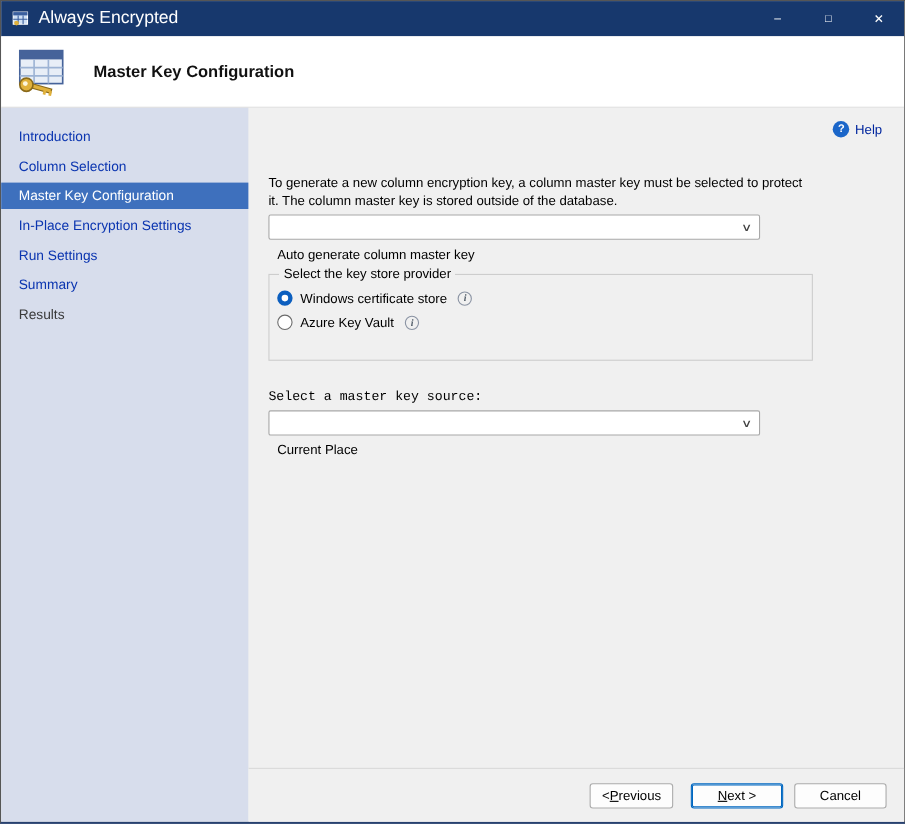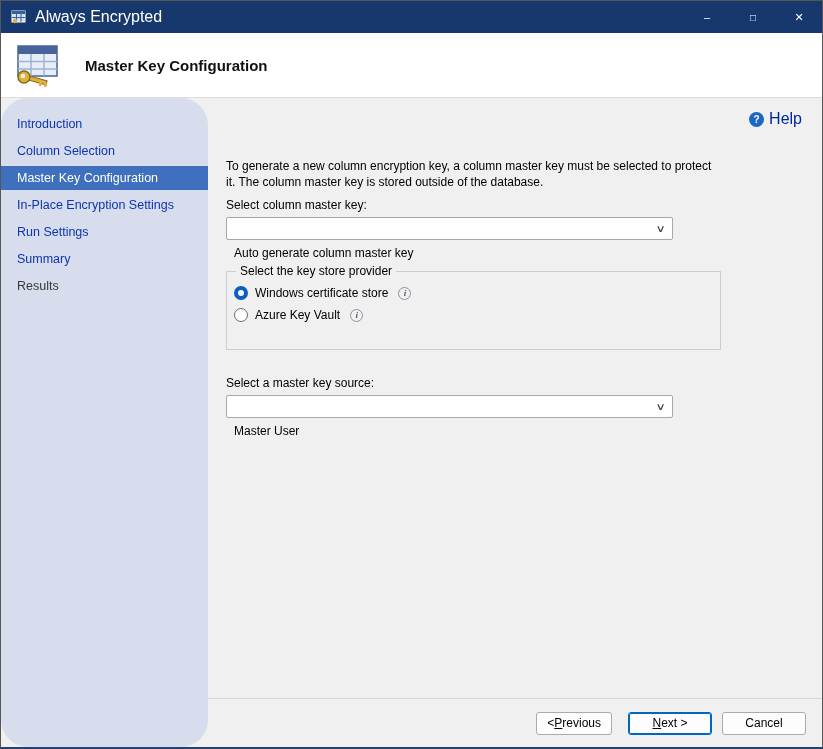--- a/index.html
+++ b/index.html
@@ -16,36 +16,36 @@
   .win-btn { width:46px; height:32px; display:flex; align-items:center; justify-content:center; color:#ffffff; font-size:11px; }
   .win-btn.max { font-size:10px; }
 
   
   .header { height:65px; background:#ffffff; border-bottom:1px solid #dcdcdc; display:flex; align-items:center; flex:none; }
   .header-icon { width:50px; height:46px; margin:0 22px 0 12px; display:inline-flex; }
   .page-title { font-size:15px; font-weight:bold; color:#111111; }
 
   
   .main { flex:1; display:flex; min-height:0; }
-  .sidebar { width:207px; flex:none; background:#d7ddec; padding-top:14px;border-radius:27px; }
+  .sidebar { width:225px; flex:none; background:#d7ddec; padding-top:14px; }
   .nav-item { padding:5px 6px 5px 16px; margin-bottom:3px; font-size:12.5px; color:#0b35b0; cursor:default; }
   .nav-item.selected { background:#3e70bd; color:#ffffff; }
   .nav-item.disabled { color:#3a3a3a; }
 
   .right { flex:1; display:flex; flex-direction:column; background:#f0f0f0; min-width:0; }
   .content { flex:1; position:relative; padding-left:18px; }
 
   .help-link { position:absolute; top:12px; right:20px; display:inline-flex; align-items:center; gap:5px; cursor:pointer; }
   .help-icon { width:15px; height:15px; border-radius:50%; background:#1b66c9; color:#ffffff; font-size:10px; font-weight:bold; display:inline-flex; align-items:center; justify-content:center; }
-  .help-text { color:#00269e; font-size:16px; }
+  .help-text { color:#00269e; font-size:12px; }
 
   .intro { margin-top:60px; width:512px; line-height:16px; white-space:pre-line; color:#000000; }
 
   .field-label { margin-top:8px; font-size:12px; color:#000000; }
-  .field-label.src { margin-top:26px; }
+  .field-label.src { margin-top:26px;font-family:Liberation Mono, monospace; }
 
   .dropdown { margin-top:5px; width:447px; height:23px; background:#ffffff; border:1px solid #a8a8a8; border-radius:2px; display:flex; align-items:center; padding:0 8px 0 7px; cursor:default; }
   .dd-text { flex:1; font-size:12px; color:#000000; white-space:nowrap; overflow:hidden;margin-top:48px; }
   .dd-chevron { font-size:10px; color:#404040; transform:scaleX(1.4); }
 
   .groupbox { margin-top:24px; width:495px; height:86px; border:1px solid #cdcdcd; padding:2px 2px 0 7px; }
   .groupbox legend { font-size:12px; padding:0 4px; margin-left:2px; color:#000000; }
   .radio-row { display:flex; align-items:center; margin-top:6px; cursor:default; }
   .radio-row + .radio-row { margin-top:8px; }
   .radio { width:14px; height:14px; border-radius:50%; background:#ffffff; border:1px solid #6b6b6b; flex:none; }
@@ -120,21 +120,20 @@
       <div class="content">
 
         <span class="help-link">
           <span class="help-icon">?</span>
           <span class="help-text">Help</span>
         </span>
 
         <p class="intro">To generate a new column encryption key, a column master key must be selected to protect
 it.  The column master key is stored outside of the database.</p>
 
-        <div class="field-label">Select column master key:</div>
         <div class="dropdown">
           <span class="dd-text">Auto generate column master key</span>
           <span class="dd-chevron">∨</span>
         </div>
 
         <fieldset class="groupbox">
           <legend>Select the key store provider</legend>
           <div class="radio-row">
             <span class="radio checked"></span>
             <span class="radio-label">Windows certificate store</span>
@@ -142,21 +141,21 @@
           </div>
           <div class="radio-row">
             <span class="radio"></span>
             <span class="radio-label">Azure Key Vault</span>
             <span class="info-icon">i</span>
           </div>
         </fieldset>
 
         <div class="field-label src">Select a master key source:</div>
         <div class="dropdown">
-          <span class="dd-text">Master User</span>
+          <span class="dd-text">Current Place</span>
           <span class="dd-chevron">∨</span>
         </div>
 
       </div>
 
       <div class="footer">
         <button class="btn">
             <span>&lt; </span>
             <span class="ak">P</span>
             <span>revious</span>

